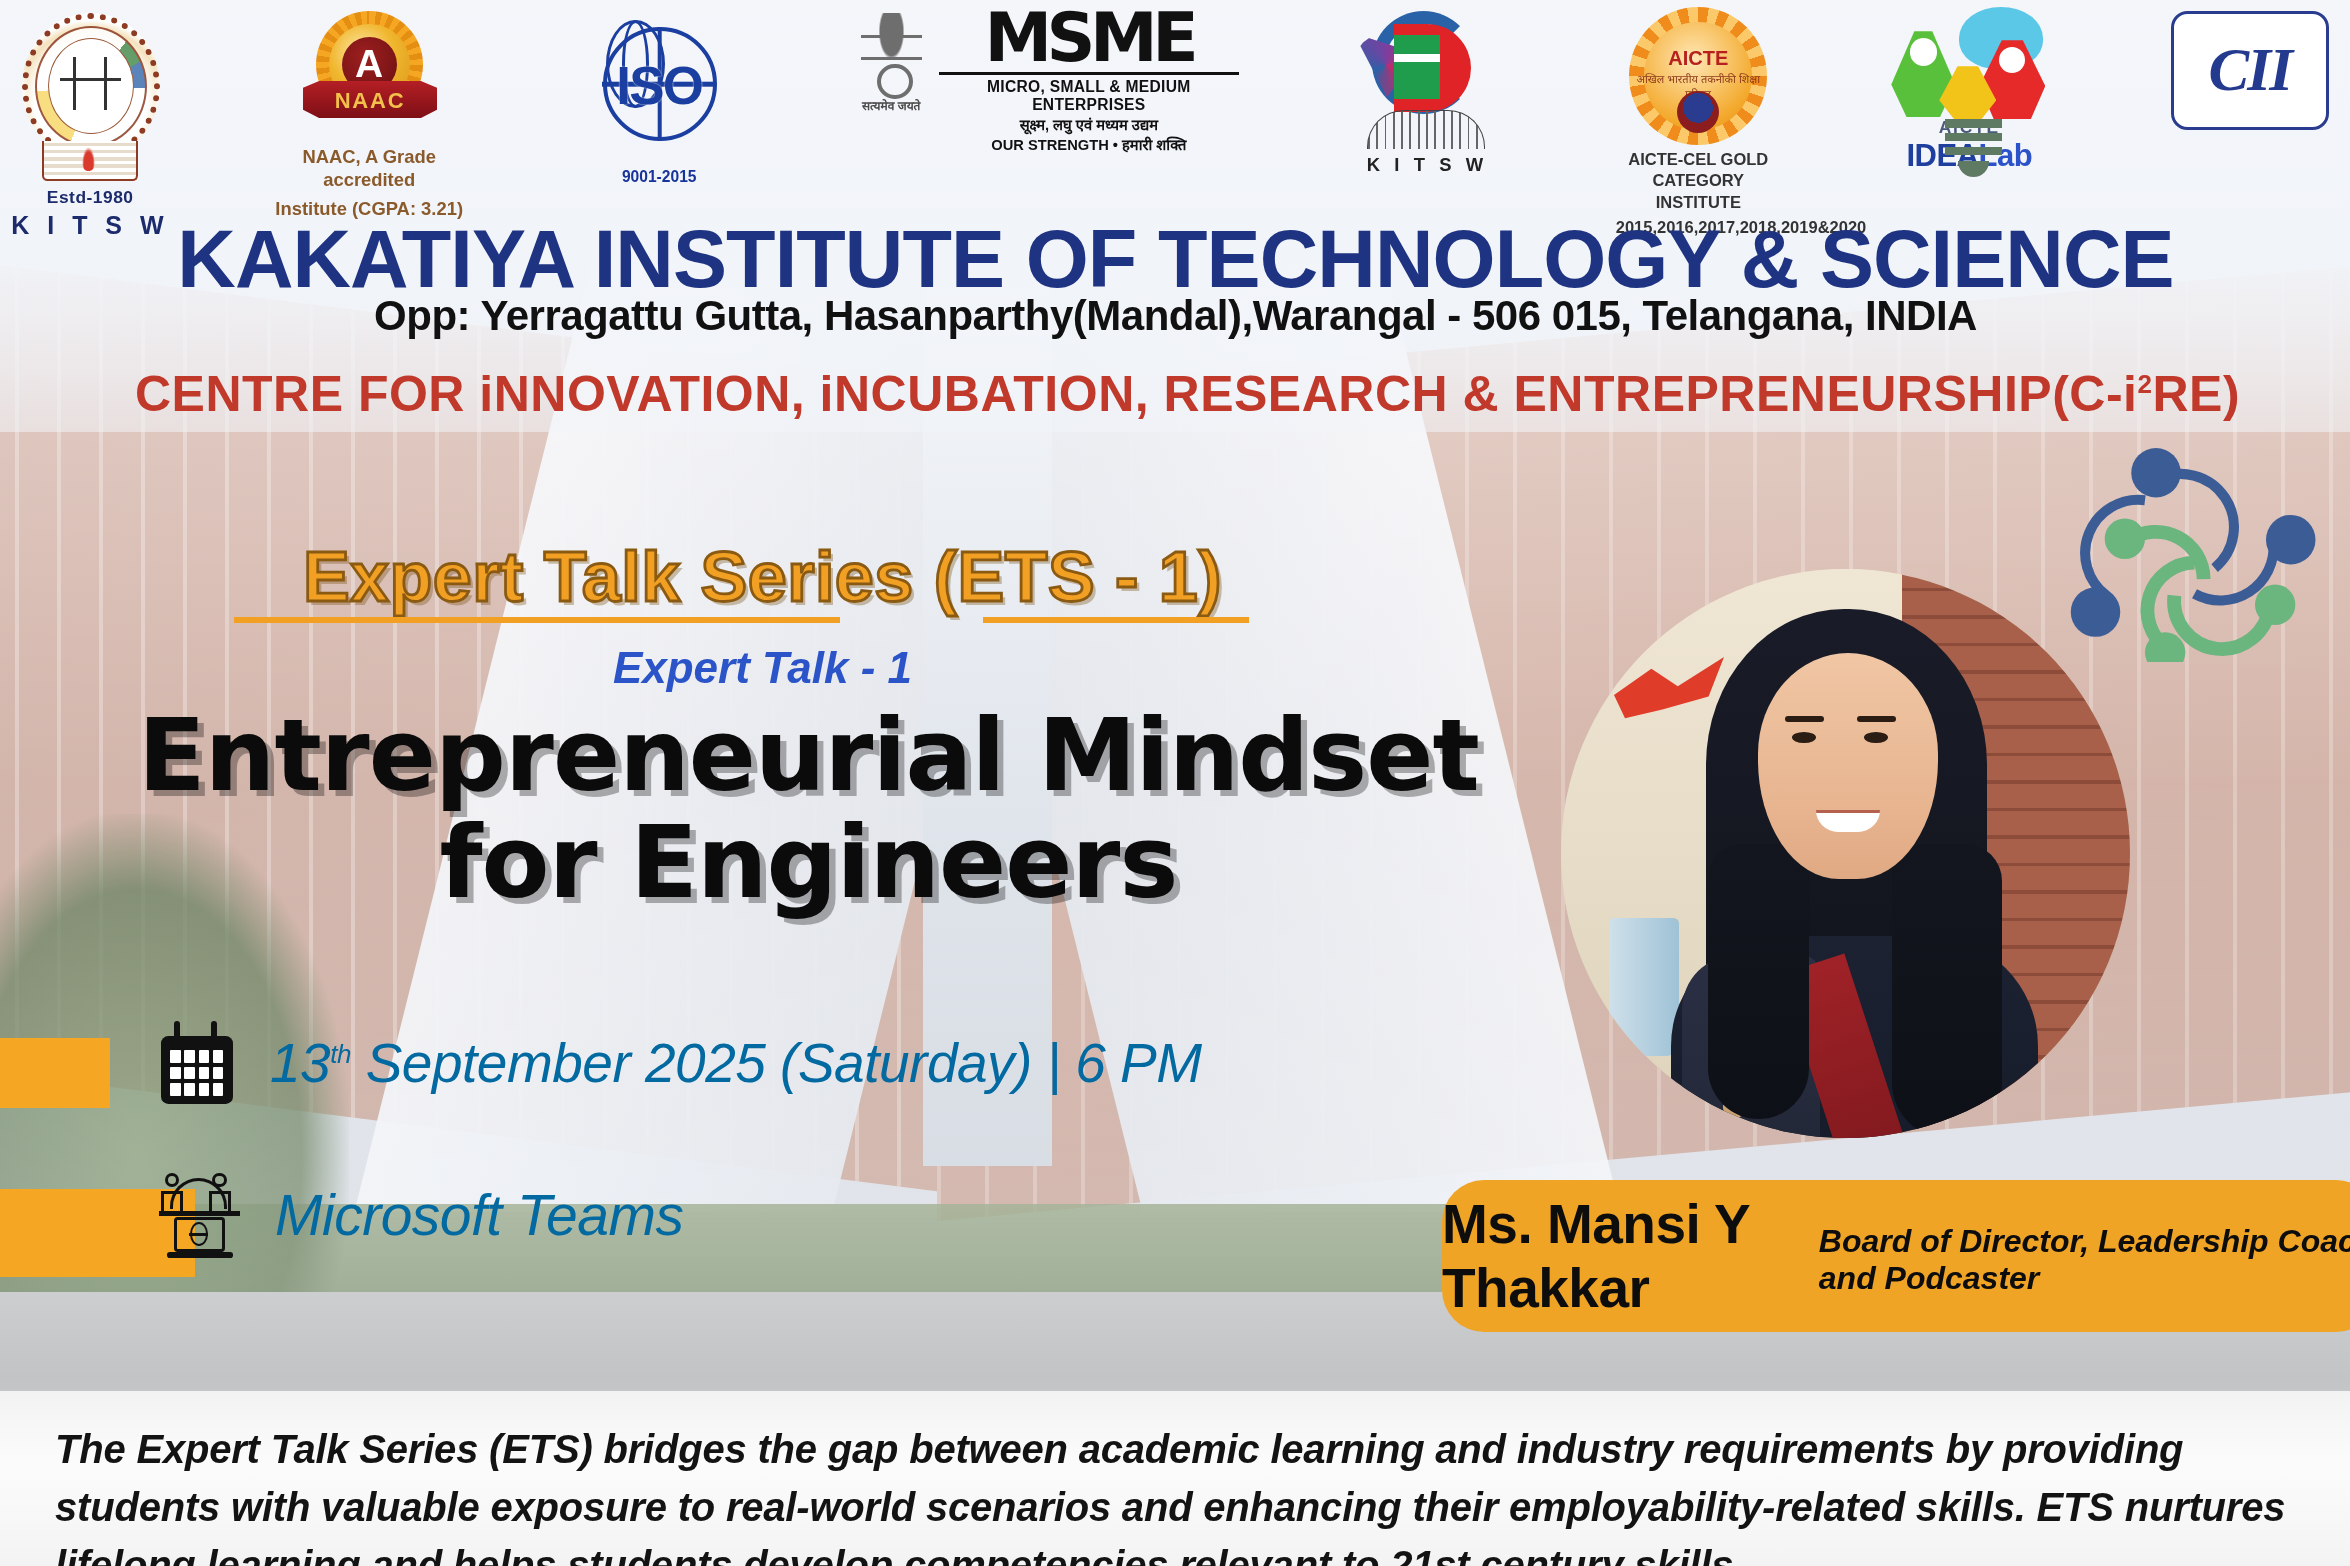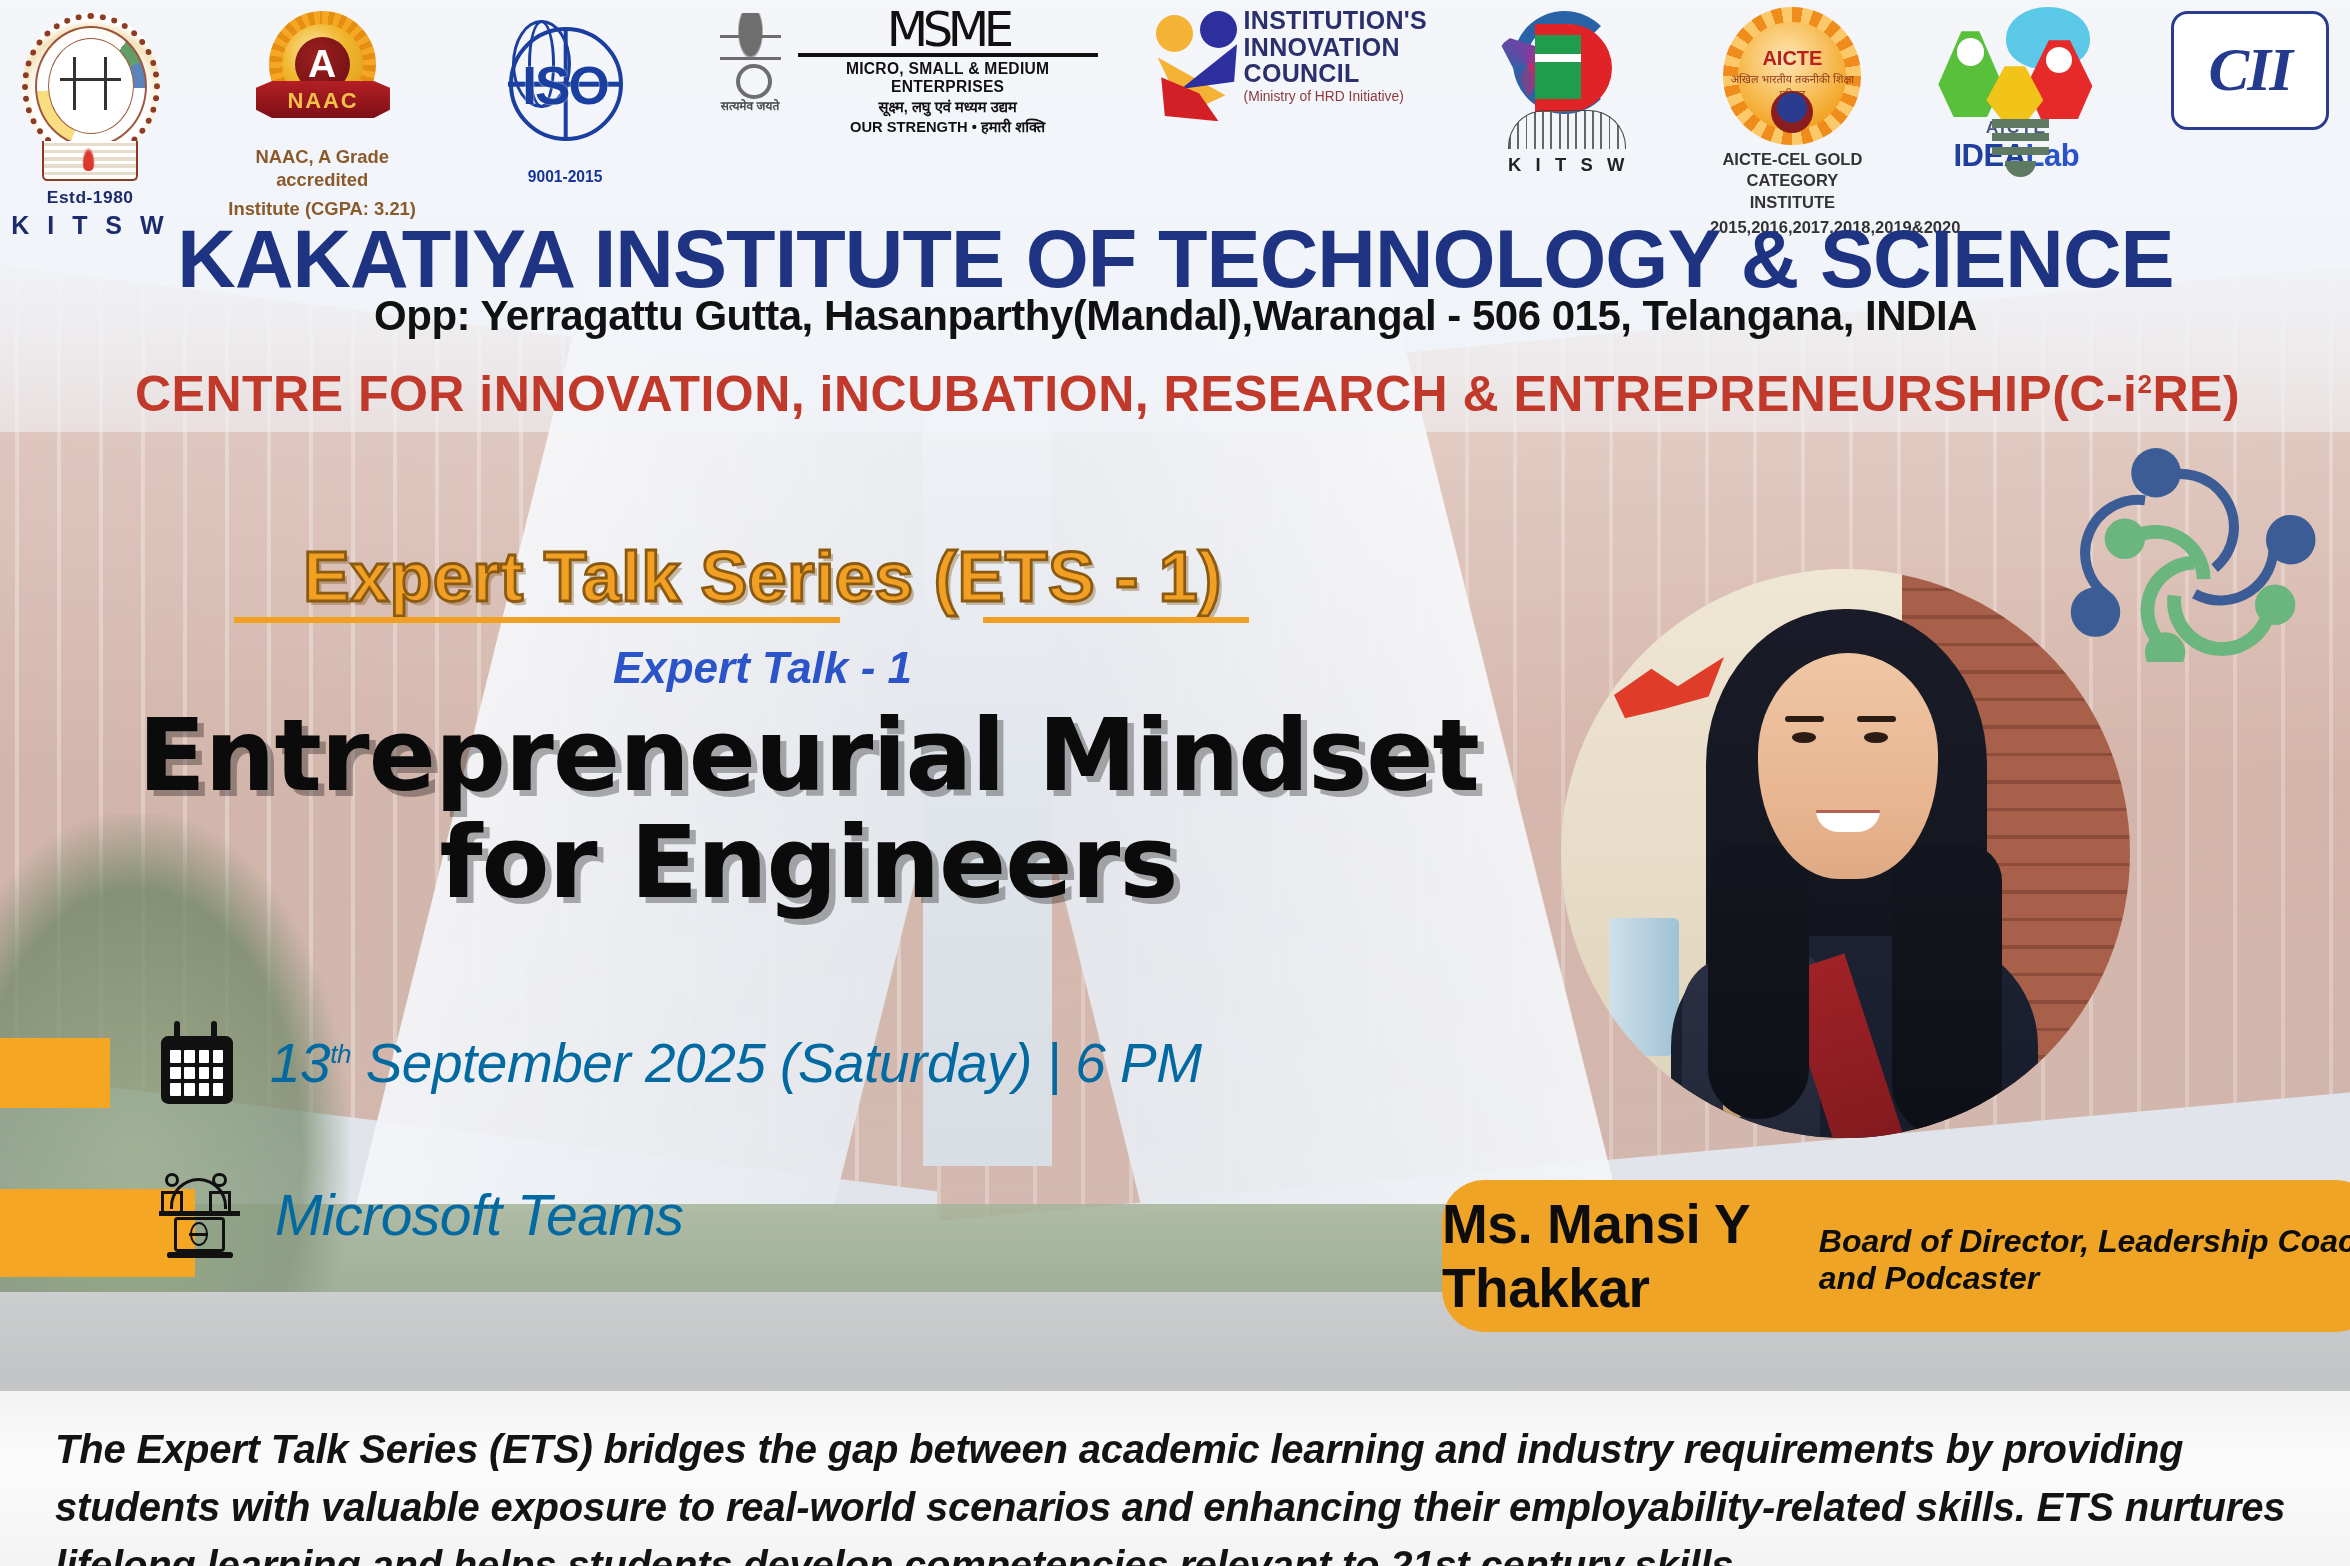--- a/index.html
+++ b/index.html
@@ -202,21 +202,21 @@
       linear-gradient(180deg,transparent 0 26%, #6e6e6e 26% 30%, transparent 30% 52%, #6e6e6e 52% 56%, transparent 56% 100%);
     position:relative;
   }
   .emblem .lions:after{
     content:""; position:absolute; left:16.5px; top:51px; width:27.5px; height:27.5px;
     border-radius:50%; border:4.6px solid #6e6e6e;
   }
   .emblem .satya { font-size:12px; color:#4a4a4a; }
   .msme .txt { flex:1; text-align:center; }
   .msme .big {
-    font-size:48px; font-weight:normal; color:#111; letter-spacing:-5.5px; line-height:.92;
+    font-size:68px; font-weight:bold; color:#111; letter-spacing:-5.5px; line-height:.92;
     font-family:"DejaVu Sans", sans-serif;
   }
   .msme .rule { height:3.7px; background:#111; margin:1.8px 0 2.8px; }
   .msme .sub1 { font-size:15.6px; font-weight:bold; color:#111; letter-spacing:0.3px;}
   .msme .sub2 { font-size:14.7px; font-weight:bold; color:#111; }
 
   
   .iic { width:275px; display:flex; gap:7.3px; align-items:flex-start;}
   .iic .mark { width:88px; height:110px; position:relative; }
   .iic .dotY { position:absolute; left:3.7px; top:7.3px; width:37px; height:37px; border-radius:50%; background:#f5b335;}
@@ -506,35 +506,20 @@
         </div>
         <div class="txt">
           <div class="big">MSME</div>
           <div class="rule"></div>
           <div class="sub1">MICRO, SMALL &amp; MEDIUM ENTERPRISES</div>
           <div class="sub2">सूक्ष्म, लघु एवं मध्यम उद्यम</div>
           <div class="sub2">OUR STRENGTH • हमारी शक्ति</div>
         </div>
       </div>
 
-      <div class="logo iic">
-        <div class="mark">
-          <div class="dotY"></div>
-          <div class="dotB"></div>
-          <div class="swY"></div>
-          <div class="swB"></div>
-          <div class="swR"></div>
-        </div>
-        <div class="txt">
-          <div class="l">INSTITUTION'S</div>
-          <div class="l">INNOVATION</div>
-          <div class="l">COUNCIL</div>
-          <div class="m">(Ministry of HRD Initiative)</div>
-        </div>
-      </div>
 
       <div class="logo edc">
         <div class="blob">
           <div class="c1"></div>
           <div class="c2"></div>
           <div class="c3"></div>
           <div class="c5"></div>
           <div class="bridge"></div>
         </div>
         <div class="lbl">K I T S W</div>

